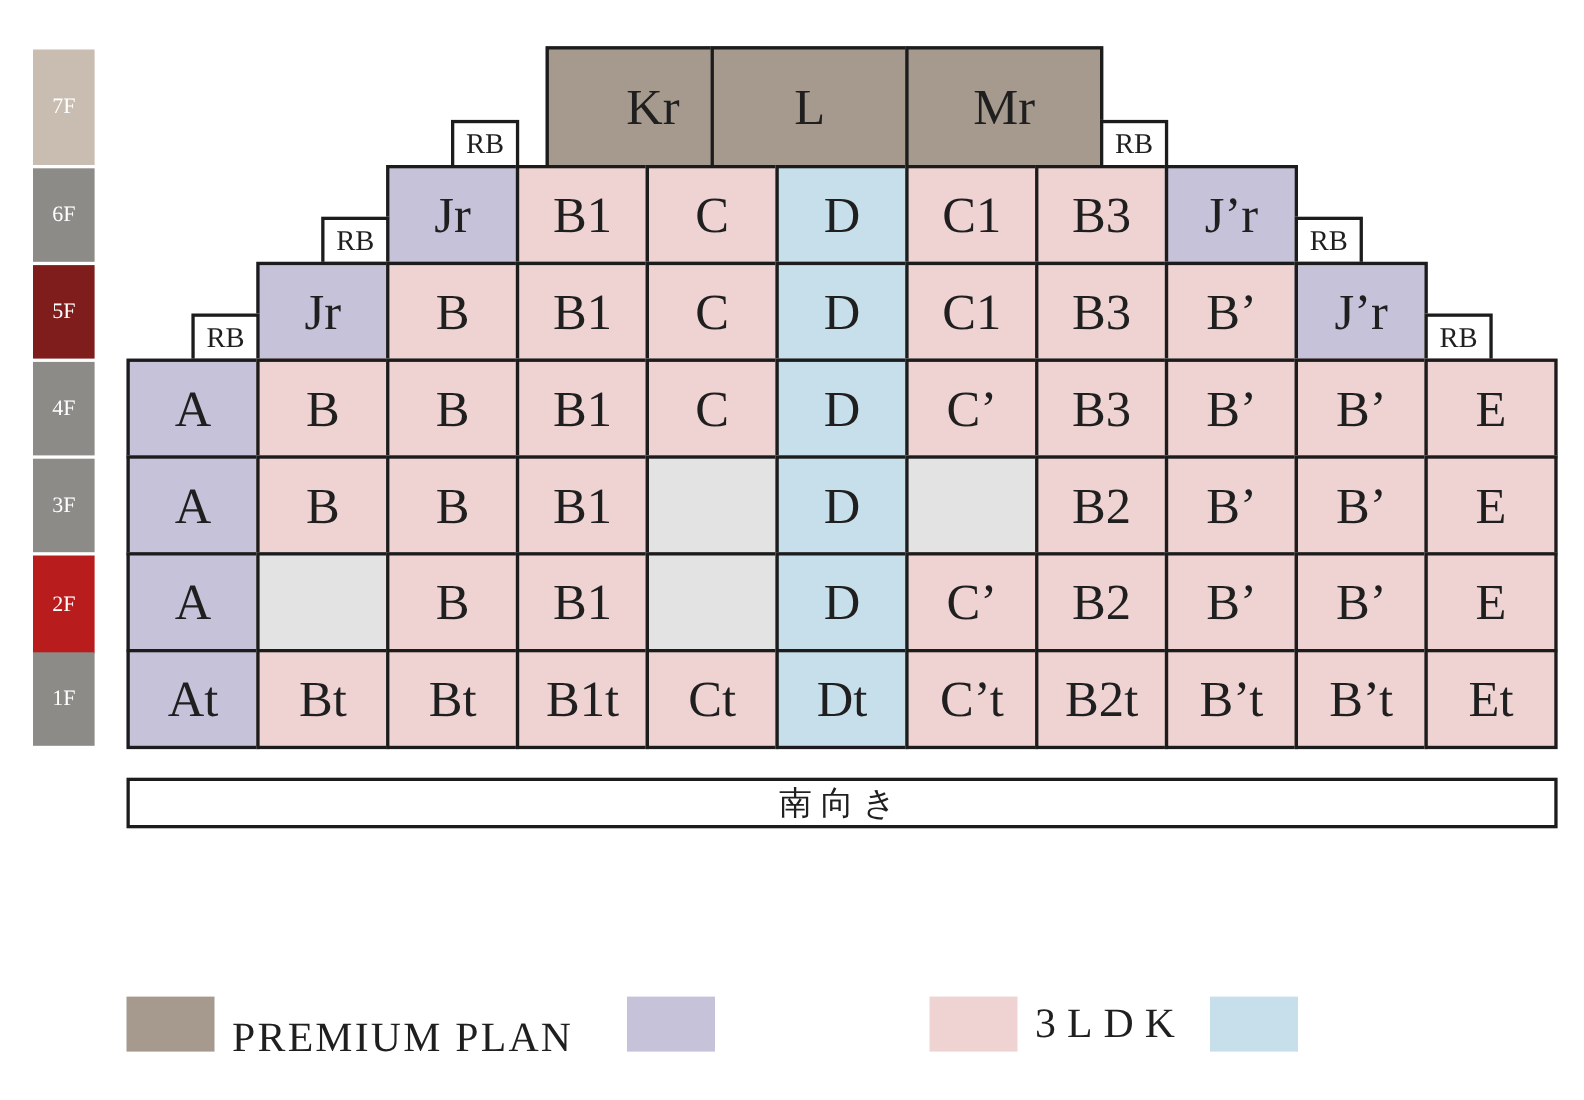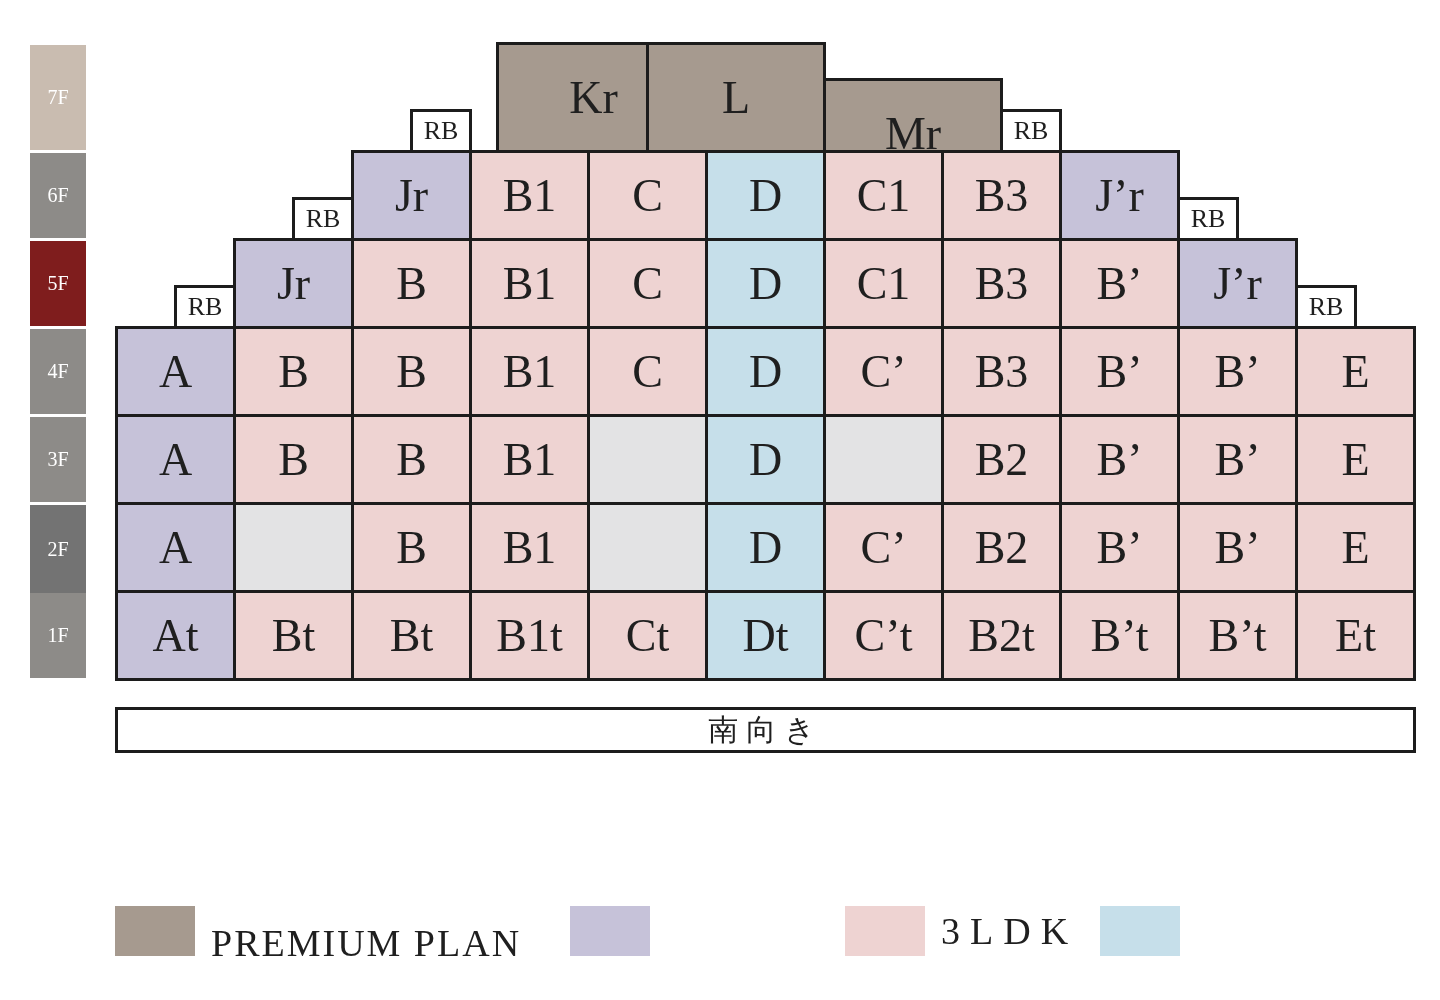--- a/index.html
+++ b/index.html
@@ -87,21 +87,21 @@
   }
 </style>
 </head>
 <body>
 
 <div class="page">
   <div id="diagram">
       <div class="floor-label" style="top: 45px; height: 105px; background: rgb(201, 188, 176);">7F</div>
       <div class="cell" style="left: 496px; top: 42px; width: 195px; height: 111px; background: rgb(166, 154, 143);">Kr</div>
       <div class="cell" style="left: 646px; top: 42px; width: 180px; height: 111px; background: rgb(166, 154, 143);">L</div>
-      <div class="cell" style="left: 823px; top: 42px; width: 180px; height: 111px; background: rgb(166, 154, 143); margin-top: 36px;">Mr</div>
+      <div class="cell" style="left: 823px; top: 42px; width: 180px; height: 111px; background: rgb(166, 154, 143);">Mr</div>
       <div class="rb" style="left: 410px; top: 109px;">RB</div>
       <div class="rb" style="left: 1000px; top: 109px;">RB</div>
       <div class="floor-label" style="top: 153px; height: 85px; background: rgb(141, 139, 136);">6F</div>
       <div class="cell" style="left: 351px; top: 150px; width: 121px; height: 91px; background: rgb(198, 194, 217);">Jr</div>
       <div class="cell" style="left: 469px; top: 150px; width: 121px; height: 91px; background: rgb(238, 211, 210);">B1</div>
       <div class="cell" style="left: 587px; top: 150px; width: 121px; height: 91px; background: rgb(238, 211, 210);">C</div>
       <div class="cell" style="left: 705px; top: 150px; width: 121px; height: 91px; background: rgb(198, 223, 234);">D</div>
       <div class="cell" style="left: 823px; top: 150px; width: 121px; height: 91px; background: rgb(238, 211, 210);">C1</div>
       <div class="cell" style="left: 941px; top: 150px; width: 121px; height: 91px; background: rgb(238, 211, 210);">B3</div>
       <div class="cell" style="left: 1059px; top: 150px; width: 121px; height: 91px; background: rgb(198, 194, 217);">J’r</div>
@@ -136,21 +136,21 @@
       <div class="cell" style="left: 233px; top: 414px; width: 121px; height: 91px; background: rgb(238, 211, 210);">B</div>
       <div class="cell" style="left: 351px; top: 414px; width: 121px; height: 91px; background: rgb(238, 211, 210);">B</div>
       <div class="cell" style="left: 469px; top: 414px; width: 121px; height: 91px; background: rgb(238, 211, 210);">B1</div>
       <div class="cell" style="left: 587px; top: 414px; width: 121px; height: 91px; background: rgb(227, 227, 228);"></div>
       <div class="cell" style="left: 705px; top: 414px; width: 121px; height: 91px; background: rgb(198, 223, 234);">D</div>
       <div class="cell" style="left: 823px; top: 414px; width: 121px; height: 91px; background: rgb(227, 227, 228);"></div>
       <div class="cell" style="left: 941px; top: 414px; width: 121px; height: 91px; background: rgb(238, 211, 210);">B2</div>
       <div class="cell" style="left: 1059px; top: 414px; width: 121px; height: 91px; background: rgb(238, 211, 210);">B’</div>
       <div class="cell" style="left: 1177px; top: 414px; width: 121px; height: 91px; background: rgb(238, 211, 210);">B’</div>
       <div class="cell" style="left: 1295px; top: 414px; width: 121px; height: 91px; background: rgb(238, 211, 210);">E</div>
-      <div class="floor-label" style="top: 505px; height: 89px; background: #737373;">2F</div>
+      <div class="floor-label" style="top: 505px; height: 89px; background: #b91c1c;">2F</div>
       <div class="cell" style="left: 115px; top: 502px; width: 121px; height: 91px; background: rgb(198, 194, 217);">A</div>
       <div class="cell" style="left: 233px; top: 502px; width: 121px; height: 91px; background: rgb(227, 227, 228);"></div>
       <div class="cell" style="left: 351px; top: 502px; width: 121px; height: 91px; background: rgb(238, 211, 210);">B</div>
       <div class="cell" style="left: 469px; top: 502px; width: 121px; height: 91px; background: rgb(238, 211, 210);">B1</div>
       <div class="cell" style="left: 587px; top: 502px; width: 121px; height: 91px; background: rgb(227, 227, 228);"></div>
       <div class="cell" style="left: 705px; top: 502px; width: 121px; height: 91px; background: rgb(198, 223, 234);">D</div>
       <div class="cell" style="left: 823px; top: 502px; width: 121px; height: 91px; background: rgb(238, 211, 210);">C’</div>
       <div class="cell" style="left: 941px; top: 502px; width: 121px; height: 91px; background: rgb(238, 211, 210);">B2</div>
       <div class="cell" style="left: 1059px; top: 502px; width: 121px; height: 91px; background: rgb(238, 211, 210);">B’</div>
       <div class="cell" style="left: 1177px; top: 502px; width: 121px; height: 91px; background: rgb(238, 211, 210);">B’</div>

